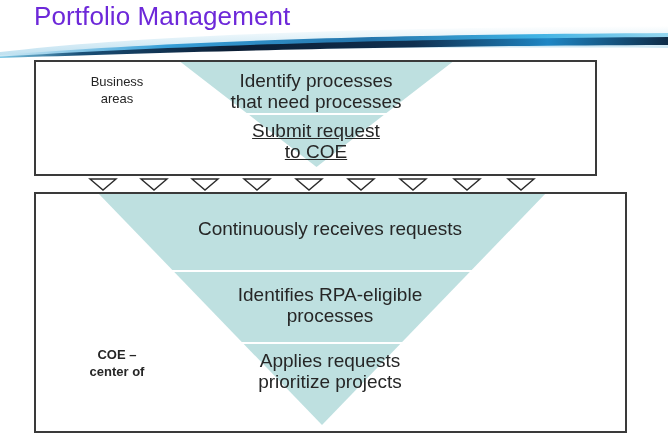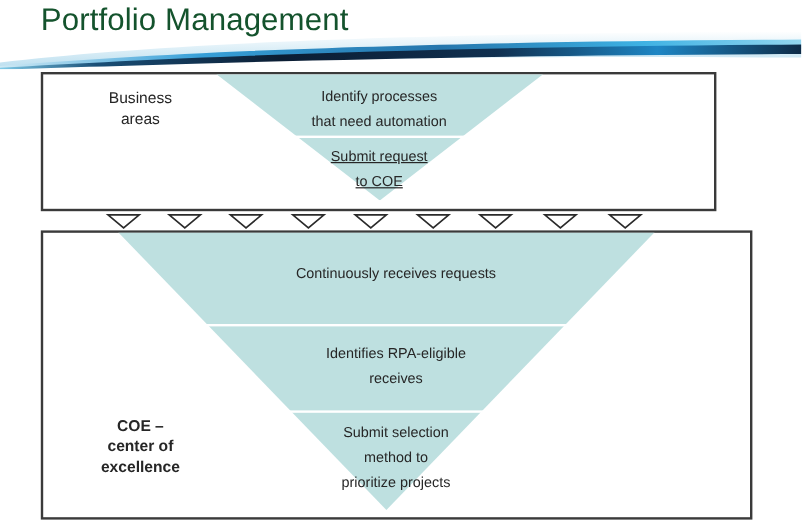--- a/index.html
+++ b/index.html
@@ -17,21 +17,21 @@
   }
 
   
   .slide-title {
     position: absolute;
     left: 34px;
     top: 0px;
     font-size: 26px;
     line-height: 32px;
     font-weight: 400;
-    color: #14532d;
+    color: #6d28d9;
     letter-spacing: 0.1px;
     white-space: nowrap;
   }
 
   
   .swoosh-wrap {
     position: absolute;
     left: 0;
     top: 26px;
     width: 668px;
@@ -93,21 +93,21 @@
     text-align: center;
     font-size: 13px;
     line-height: 17px;
     color: #262626;
   }
 
   
   .flow-text {
     position: absolute;
     text-align: center;
-    font-size: 12px;
+    font-size: 19px;
     line-height: 21px;
     color: #262626;
     white-space: nowrap;
   }
 
   
   .arrow-strip {
     position: absolute;
     left: 34px;
     top: 176px;
@@ -160,21 +160,21 @@
 
   <div class="sep" style="left:108px; top:51px; width:300px;"></div>
 
   <div class="side-label" style="left:26px; top:11px; width:110px;">
     <div>Business</div>
     <div>areas</div>
   </div>
 
   <div class="flow-text" style="left:145px; top:8px; width:270px;">
     <div>Identify processes</div>
-    <div>that need automation</div>
+    <div>that need processes</div>
   </div>
 
   <div class="flow-text" style="left:145px; top:58px; width:270px;text-decoration:underline;">
     <div>Submit request</div>
     <div>to COE</div>
   </div>
 
 </div>
 
 <div class="arrow-strip">
@@ -196,31 +196,29 @@
 <div class="flow-box box-bottom">
 
   <div class="tri tri-bottom"></div>
 
   <div class="sep" style="left:53px; top:76px; width:402px;"></div>
   <div class="sep" style="left:122px; top:148px; width:268px;"></div>
 
   <div class="side-label" style="left:26px; top:152px; width:110px;font-weight:bold;">
     <div>COE –</div>
     <div>center of</div>
-    <div>excellence</div>
   </div>
 
   <div class="flow-text" style="left:146px; top:24px; width:296px;">
     <div>Continuously receives requests</div>
   </div>
 
   <div class="flow-text" style="left:146px; top:90px; width:296px;">
     <div>Identifies RPA-eligible</div>
-    <div>receives</div>
+    <div>processes</div>
   </div>
 
   <div class="flow-text" style="left:146px; top:156px; width:296px;">
-    <div>Submit selection</div>
-    <div>method to</div>
+    <div>Applies requests</div>
     <div>prioritize projects</div>
   </div>
 
 </div>
 
 </body></html>

